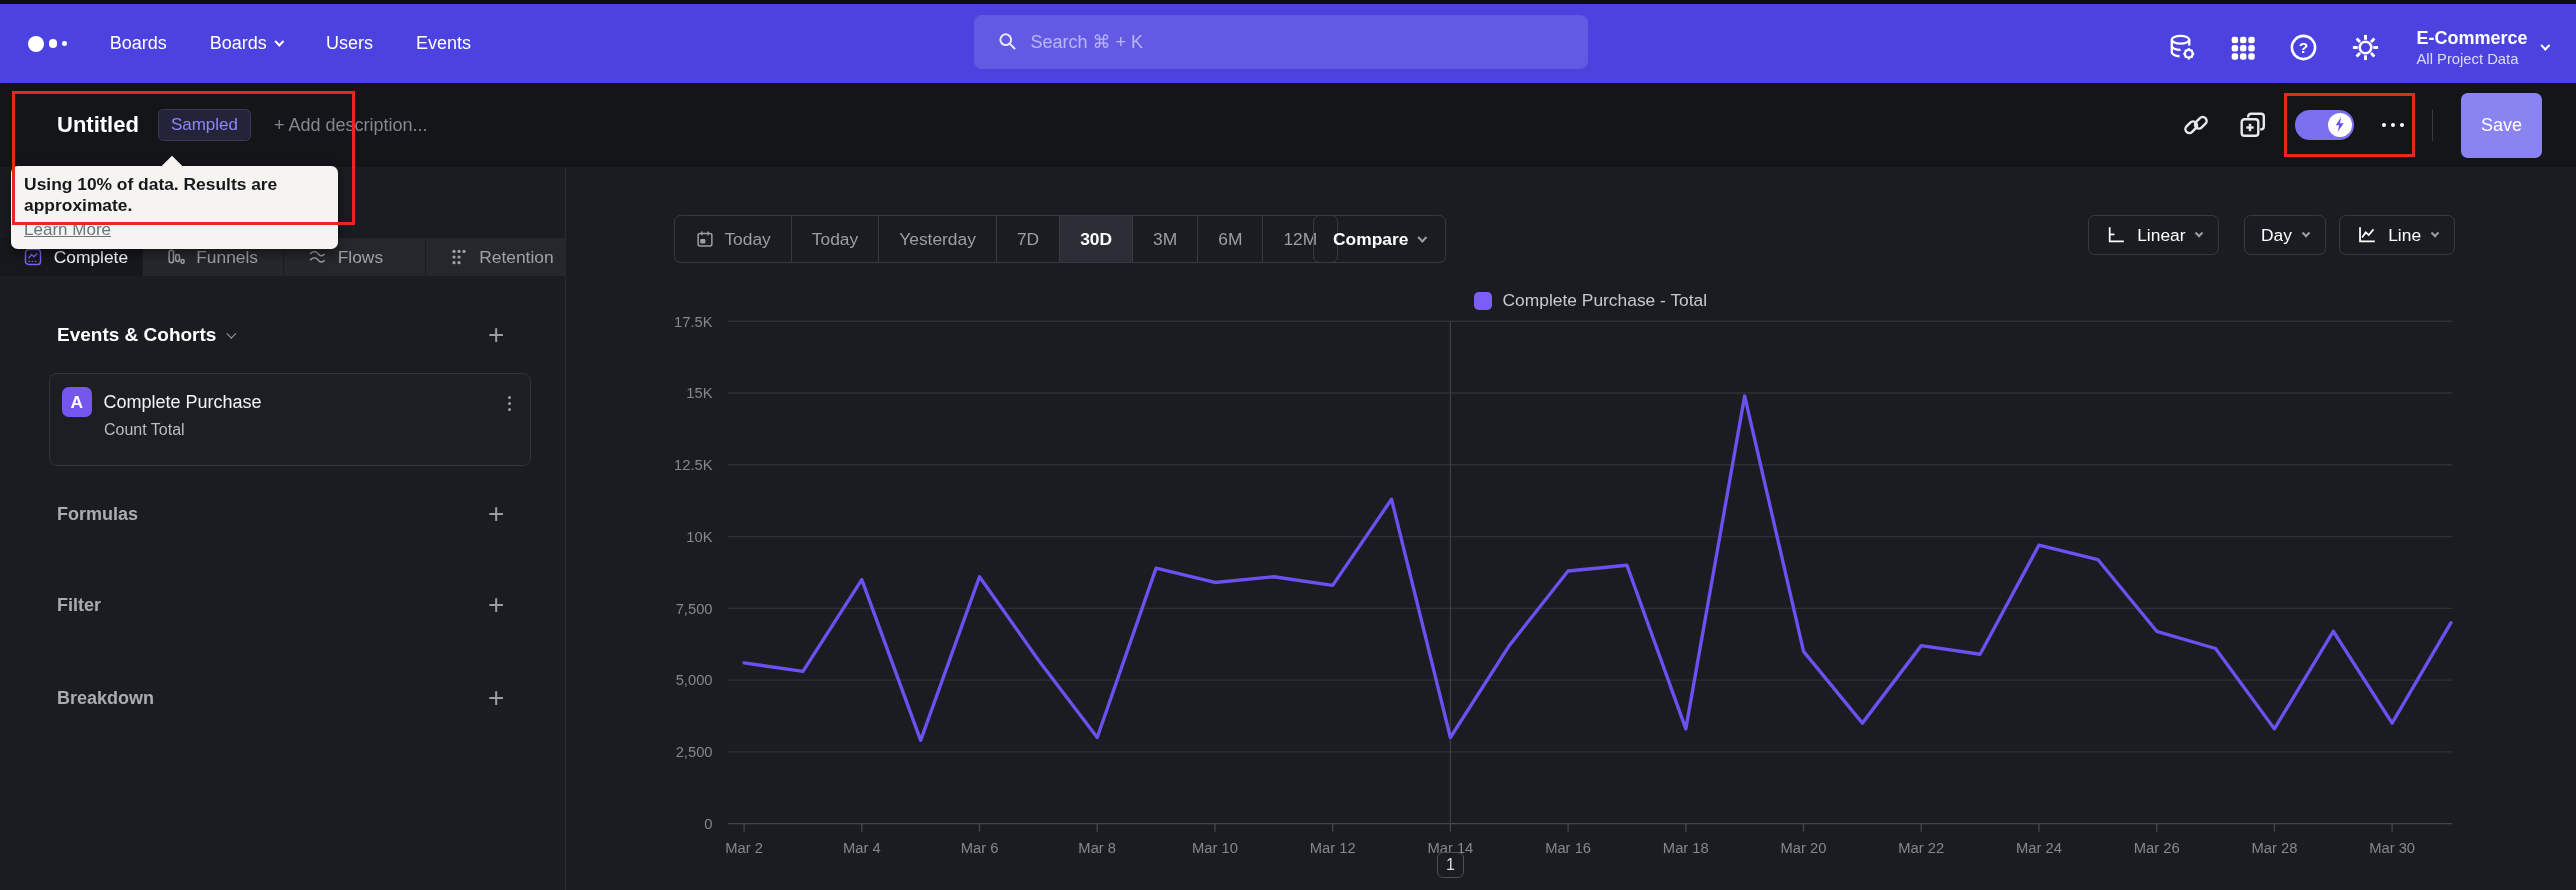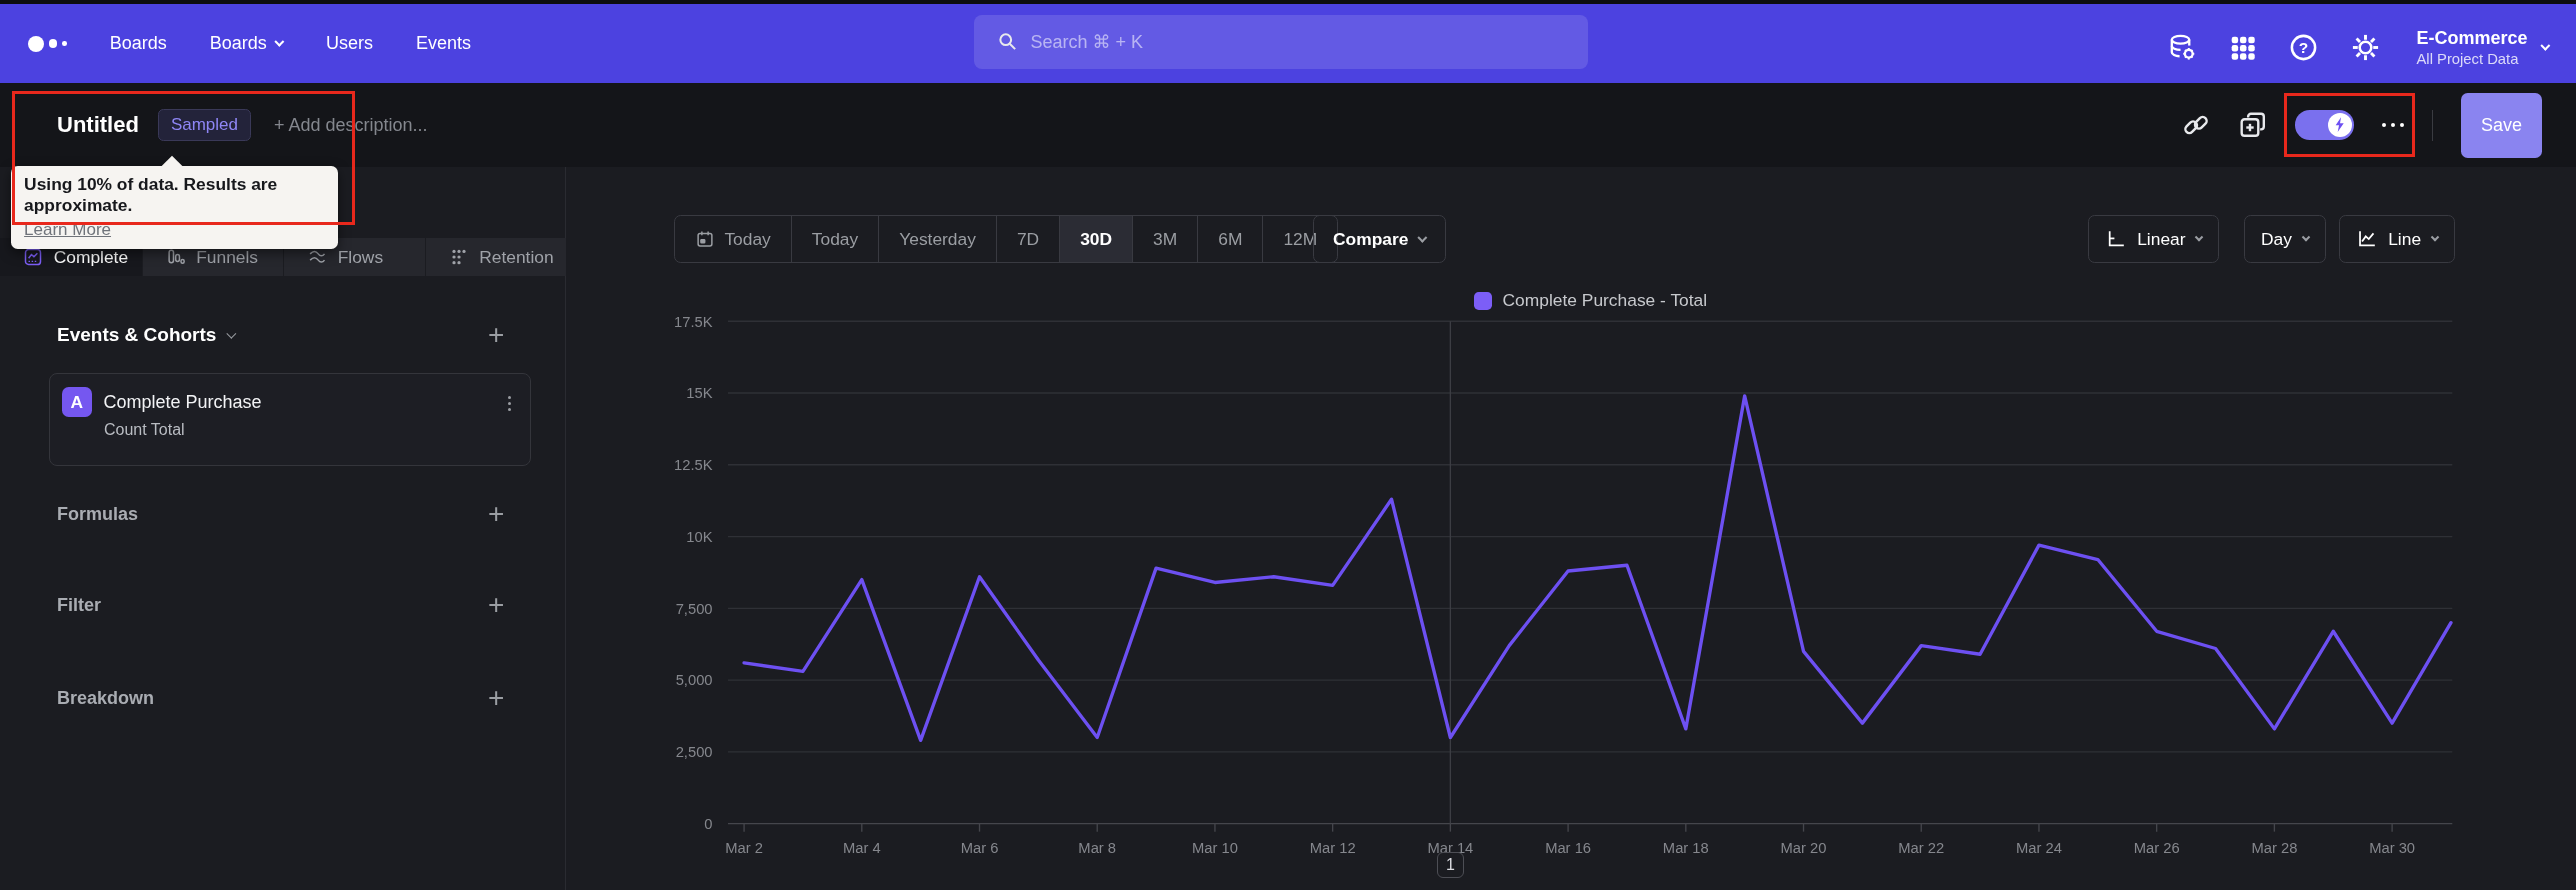--- a/index.html
+++ b/index.html
@@ -78,21 +78,21 @@
 
   
   #main { left:567px; top:167px; width:2009px; height:723px; background:#1b1c21; }
   #ranges { position:absolute; left:107px; top:48px; height:48px; display:flex; border:1.3px solid #393a41; border-radius:6.7px; overflow:hidden; }
   .range-btn { display:flex; align-items:center; justify-content:center; padding:0 20px; font-size:17.4px; color:#9b9ea3; border-left:1.3px solid #393a41; cursor:pointer; white-space:nowrap; }
   .range-btn:first-child { border-left:none; }
   .range-btn.active { background:#2b2c34; color:#fff; font-weight:bold; }
   .range-btn svg { margin-right:9.4px; }
   #compare-btn { position:absolute; left:746px; top:48px; height:48px; display:flex; align-items:center; padding:8px 19px; border:1.3px solid #393a41; border-radius:6.7px; color:#fff; font-size:17.4px; font-weight:bold; cursor:pointer; }
   #compare-btn .chev { color:#9b9ea3; margin-left:10.7px; }
-  .view-btn { position:absolute; top:48px; height:48px; display:flex; align-items:center; padding:0 16px; border:1.3px solid #393a41; border-radius:6.7px; color:#fff; font-size:17.4px; cursor:pointer; }
+  .view-btn { position:absolute; top:48px; height:40px; display:flex; align-items:center; padding:0 16px; border:1.3px solid #393a41; border-radius:6.7px; color:#fff; font-size:17.4px; cursor:pointer; }
   .view-btn svg { margin-right:10.7px; color:#fff; }
   .view-btn .chev { color:#9b9ea3; margin-left:10.7px; width:6px; height:6px; }
   #btn-linear { left:1521px; }
   #btn-day { left:1677px; }
   #btn-line { left:1772px; }
 
   
   #legend { position:absolute; left:161px; top:123px; width:1725px; display:flex; align-items:center; justify-content:center; gap:10.7px; cursor:pointer; }
   #legend .swatch { width:18px; height:18px; border-radius:4.7px; }
   #legend .lab { color:#c7c9cd; font-size:17.4px; }

